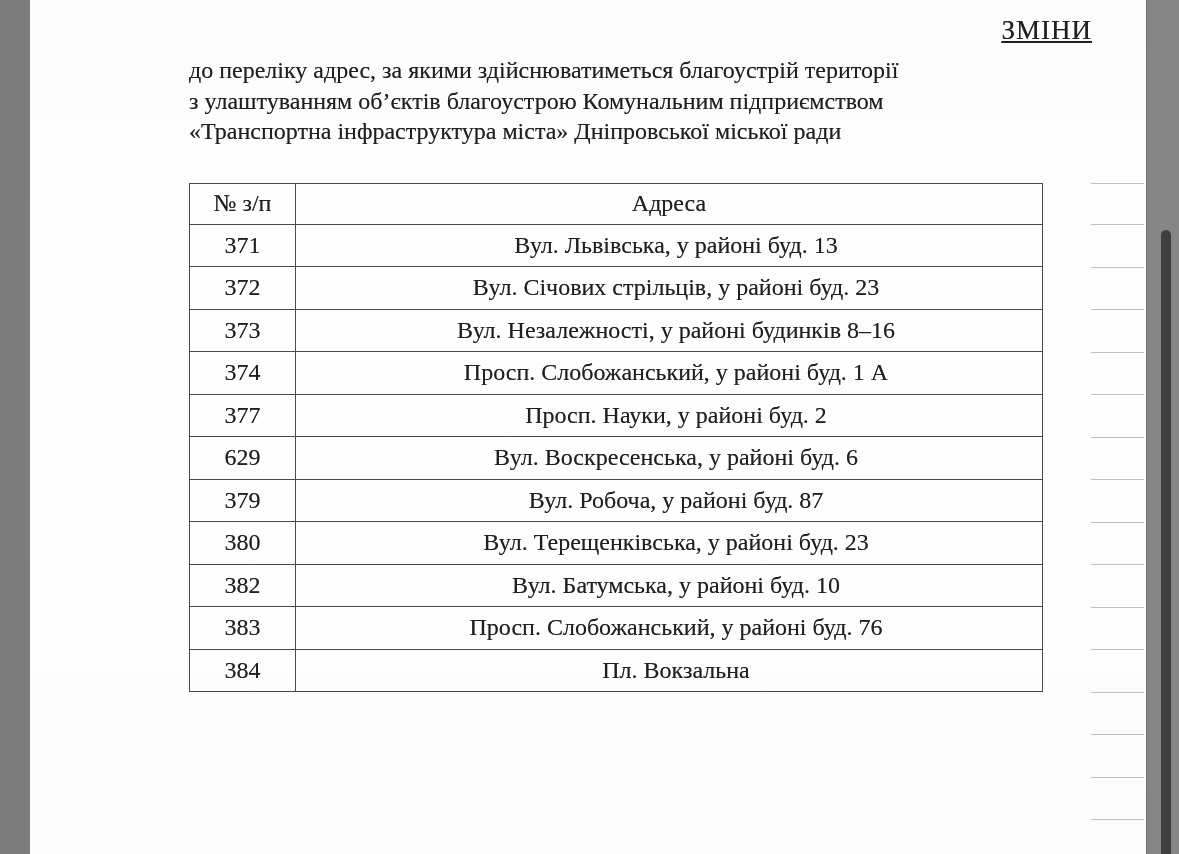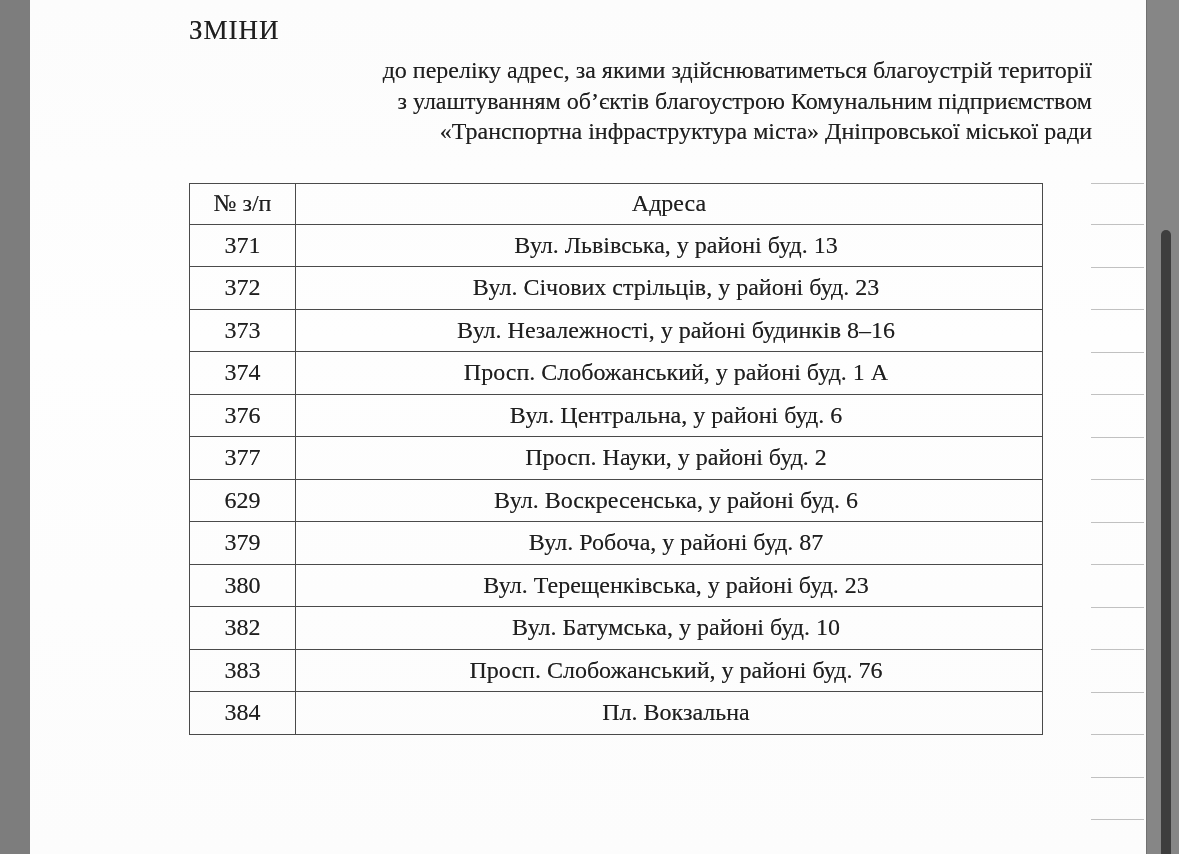--- a/index.html
+++ b/index.html
@@ -32,29 +32,30 @@
     background: var(--left_strip);
   }
   .content {
     position: absolute;
     left: 189px;
     top: 0;
     width: 903px;
   }
   .doc-title {
     margin-top: 15px;
-    text-align: left;
+    text-align: right;
     font-size: 27px;
     font-weight: normal;
     letter-spacing: 1px;
     text-shadow: 0 0 0.6px rgba(30,30,30,0.65);
+    text-decoration: underline;
   }
   .doc-subtitle {
     margin-top: 9px;
-    text-align: right;
+    text-align: left;
     font-size: 24px;
     line-height: 30.5px;
     text-shadow: 0 0 0.5px rgba(30,30,30,0.55);
   }
   table.addr-table {
     margin-top: 36px;
     width: 854px;
     border-collapse: collapse;
     table-layout: fixed;
   }
@@ -126,24 +127,20 @@
           </tr>
           <tr>
             <td class="col-num">373</td>
             <td class="col-addr">Вул. Незалежності, у районі будинків 8–16</td>
           </tr>
           <tr>
             <td class="col-num">374</td>
             <td class="col-addr">Просп. Слобожанський, у районі буд. 1 А</td>
           </tr>
           <tr>
-            <td class="col-num">376</td>
-            <td class="col-addr">Вул. Центральна, у районі буд. 6</td>
-          </tr>
-          <tr>
             <td class="col-num">377</td>
             <td class="col-addr">Просп. Науки, у районі буд. 2</td>
           </tr>
           <tr>
             <td class="col-num">629</td>
             <td class="col-addr">Вул. Воскресенська, у районі буд. 6</td>
           </tr>
           <tr>
             <td class="col-num">379</td>
             <td class="col-addr">Вул. Робоча, у районі буд. 87</td>

